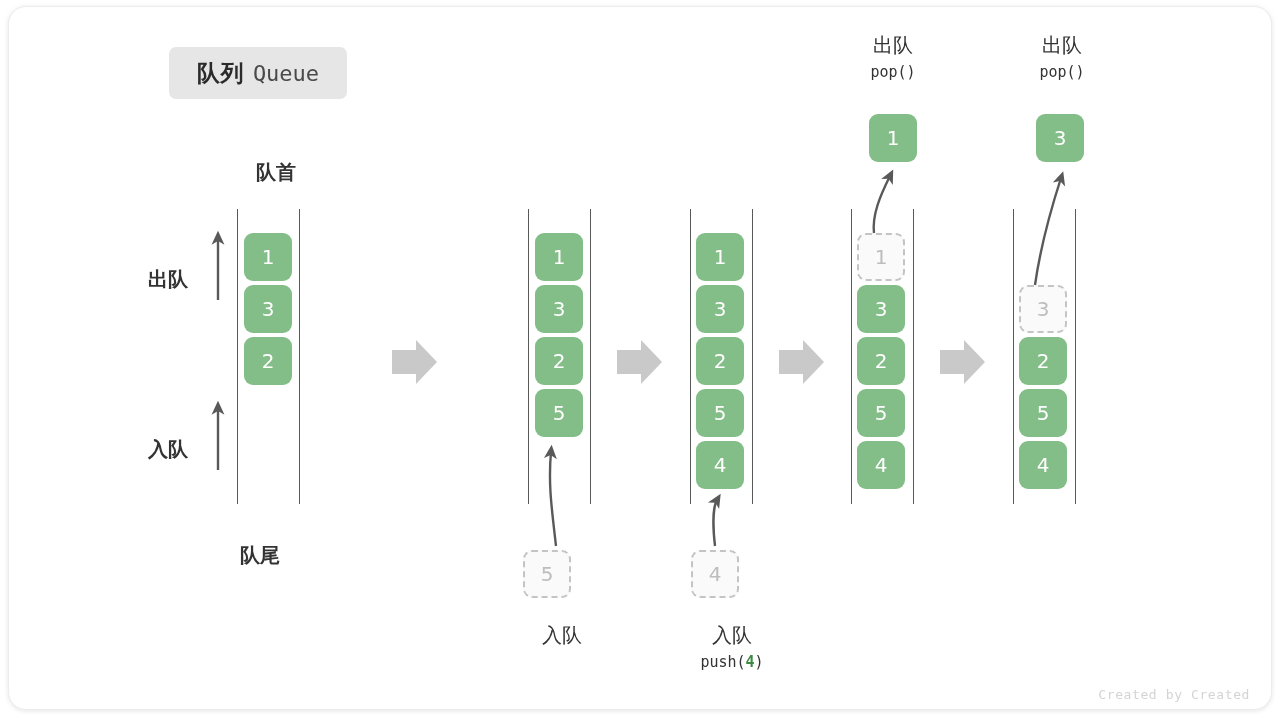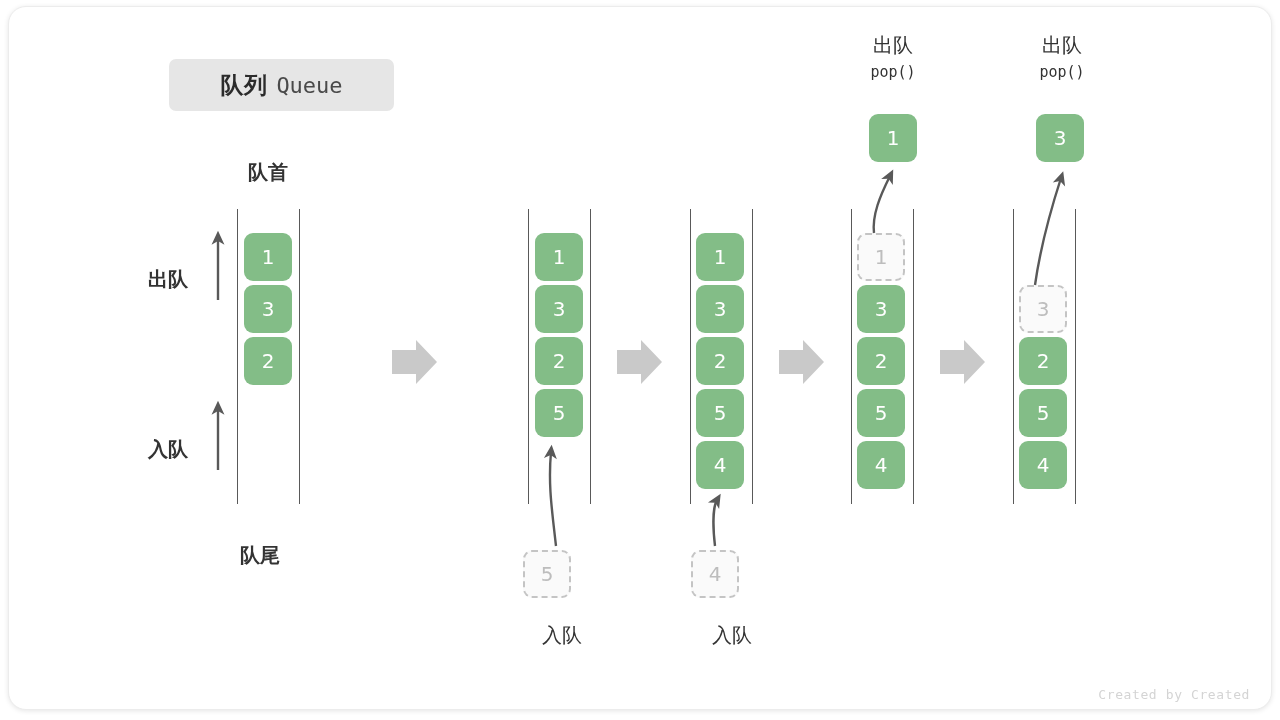--- a/index.html
+++ b/index.html
@@ -40,29 +40,28 @@
     left: 0; top: 0;
     width: 1280px;
     height: 720px;
   }
 
   
   .title-badge {
     position: absolute;
     left: 169px;
     top: 47px;
-    width: 225px;
+    width: 178px;
     height: 52px;
     background: #e6e6e6;
     border-radius: 7px;
     display: flex;
     align-items: center;
     justify-content: center;
     gap: 9px;
-    margin-top: 12px;
   }
   .title-cn {
     font-size: 23px;
     font-weight: bold;
     color: #2b2b2b;
     letter-spacing: 0.5px;
   }
   .title-en {
     font-family: "DejaVu Sans Mono", "Liberation Mono", monospace;
     font-size: 22px;
@@ -149,21 +148,21 @@
 <div id="canvas">
   <div class="card"></div>
 
   <div class="stage">
 
     <div class="title-badge">
       <span class="title-cn">队列</span>
       <span class="title-en">Queue</span>
     </div>
 
-    <div class="lbl" style="left:248px; top:159px;">队首</div>
+    <div class="lbl" style="left:256px; top:159px;">队首</div>
     <div class="lbl" style="left:240px; top:542px;">队尾</div>
     <div class="lbl" style="left:148px; top:266px;">出队</div>
     <div class="lbl" style="left:148px; top:436px;">入队</div>
 
     <div class="rail" style="left:237px; top:209px; height:295px;"></div>
     <div class="rail" style="left:299px; top:209px; height:295px;"></div>
 
     <div class="cell" style="left:244px; top:233px;">1</div>
     <div class="cell" style="left:244px; top:285px;">3</div>
     <div class="cell" style="left:244px; top:337px;">2</div>
@@ -188,20 +187,21 @@
     <div class="cell" style="left:696px; top:233px;">1</div>
     <div class="cell" style="left:696px; top:285px;">3</div>
     <div class="cell" style="left:696px; top:337px;">2</div>
     <div class="cell" style="left:696px; top:389px;">5</div>
     <div class="cell" style="left:696px; top:441px;">4</div>
 
     <div class="cell ghost" style="left:691px; top:550px;">4</div>
 
     <div class="op-label" style="left:632px; top:620px; width:200px;">
       <div class="op-cn">入队</div>
+      <div class="op-code">push(<span class="num">4</span>)</div>
     </div>
 
     <div class="rail" style="left:851px; top:209px; height:295px;"></div>
     <div class="rail" style="left:913px; top:209px; height:295px;"></div>
 
     <div class="cell ghost" style="left:857px; top:233px;">1</div>
     <div class="cell" style="left:857px; top:285px;">3</div>
     <div class="cell" style="left:857px; top:337px;">2</div>
     <div class="cell" style="left:857px; top:389px;">5</div>
     <div class="cell" style="left:857px; top:441px;">4</div>

